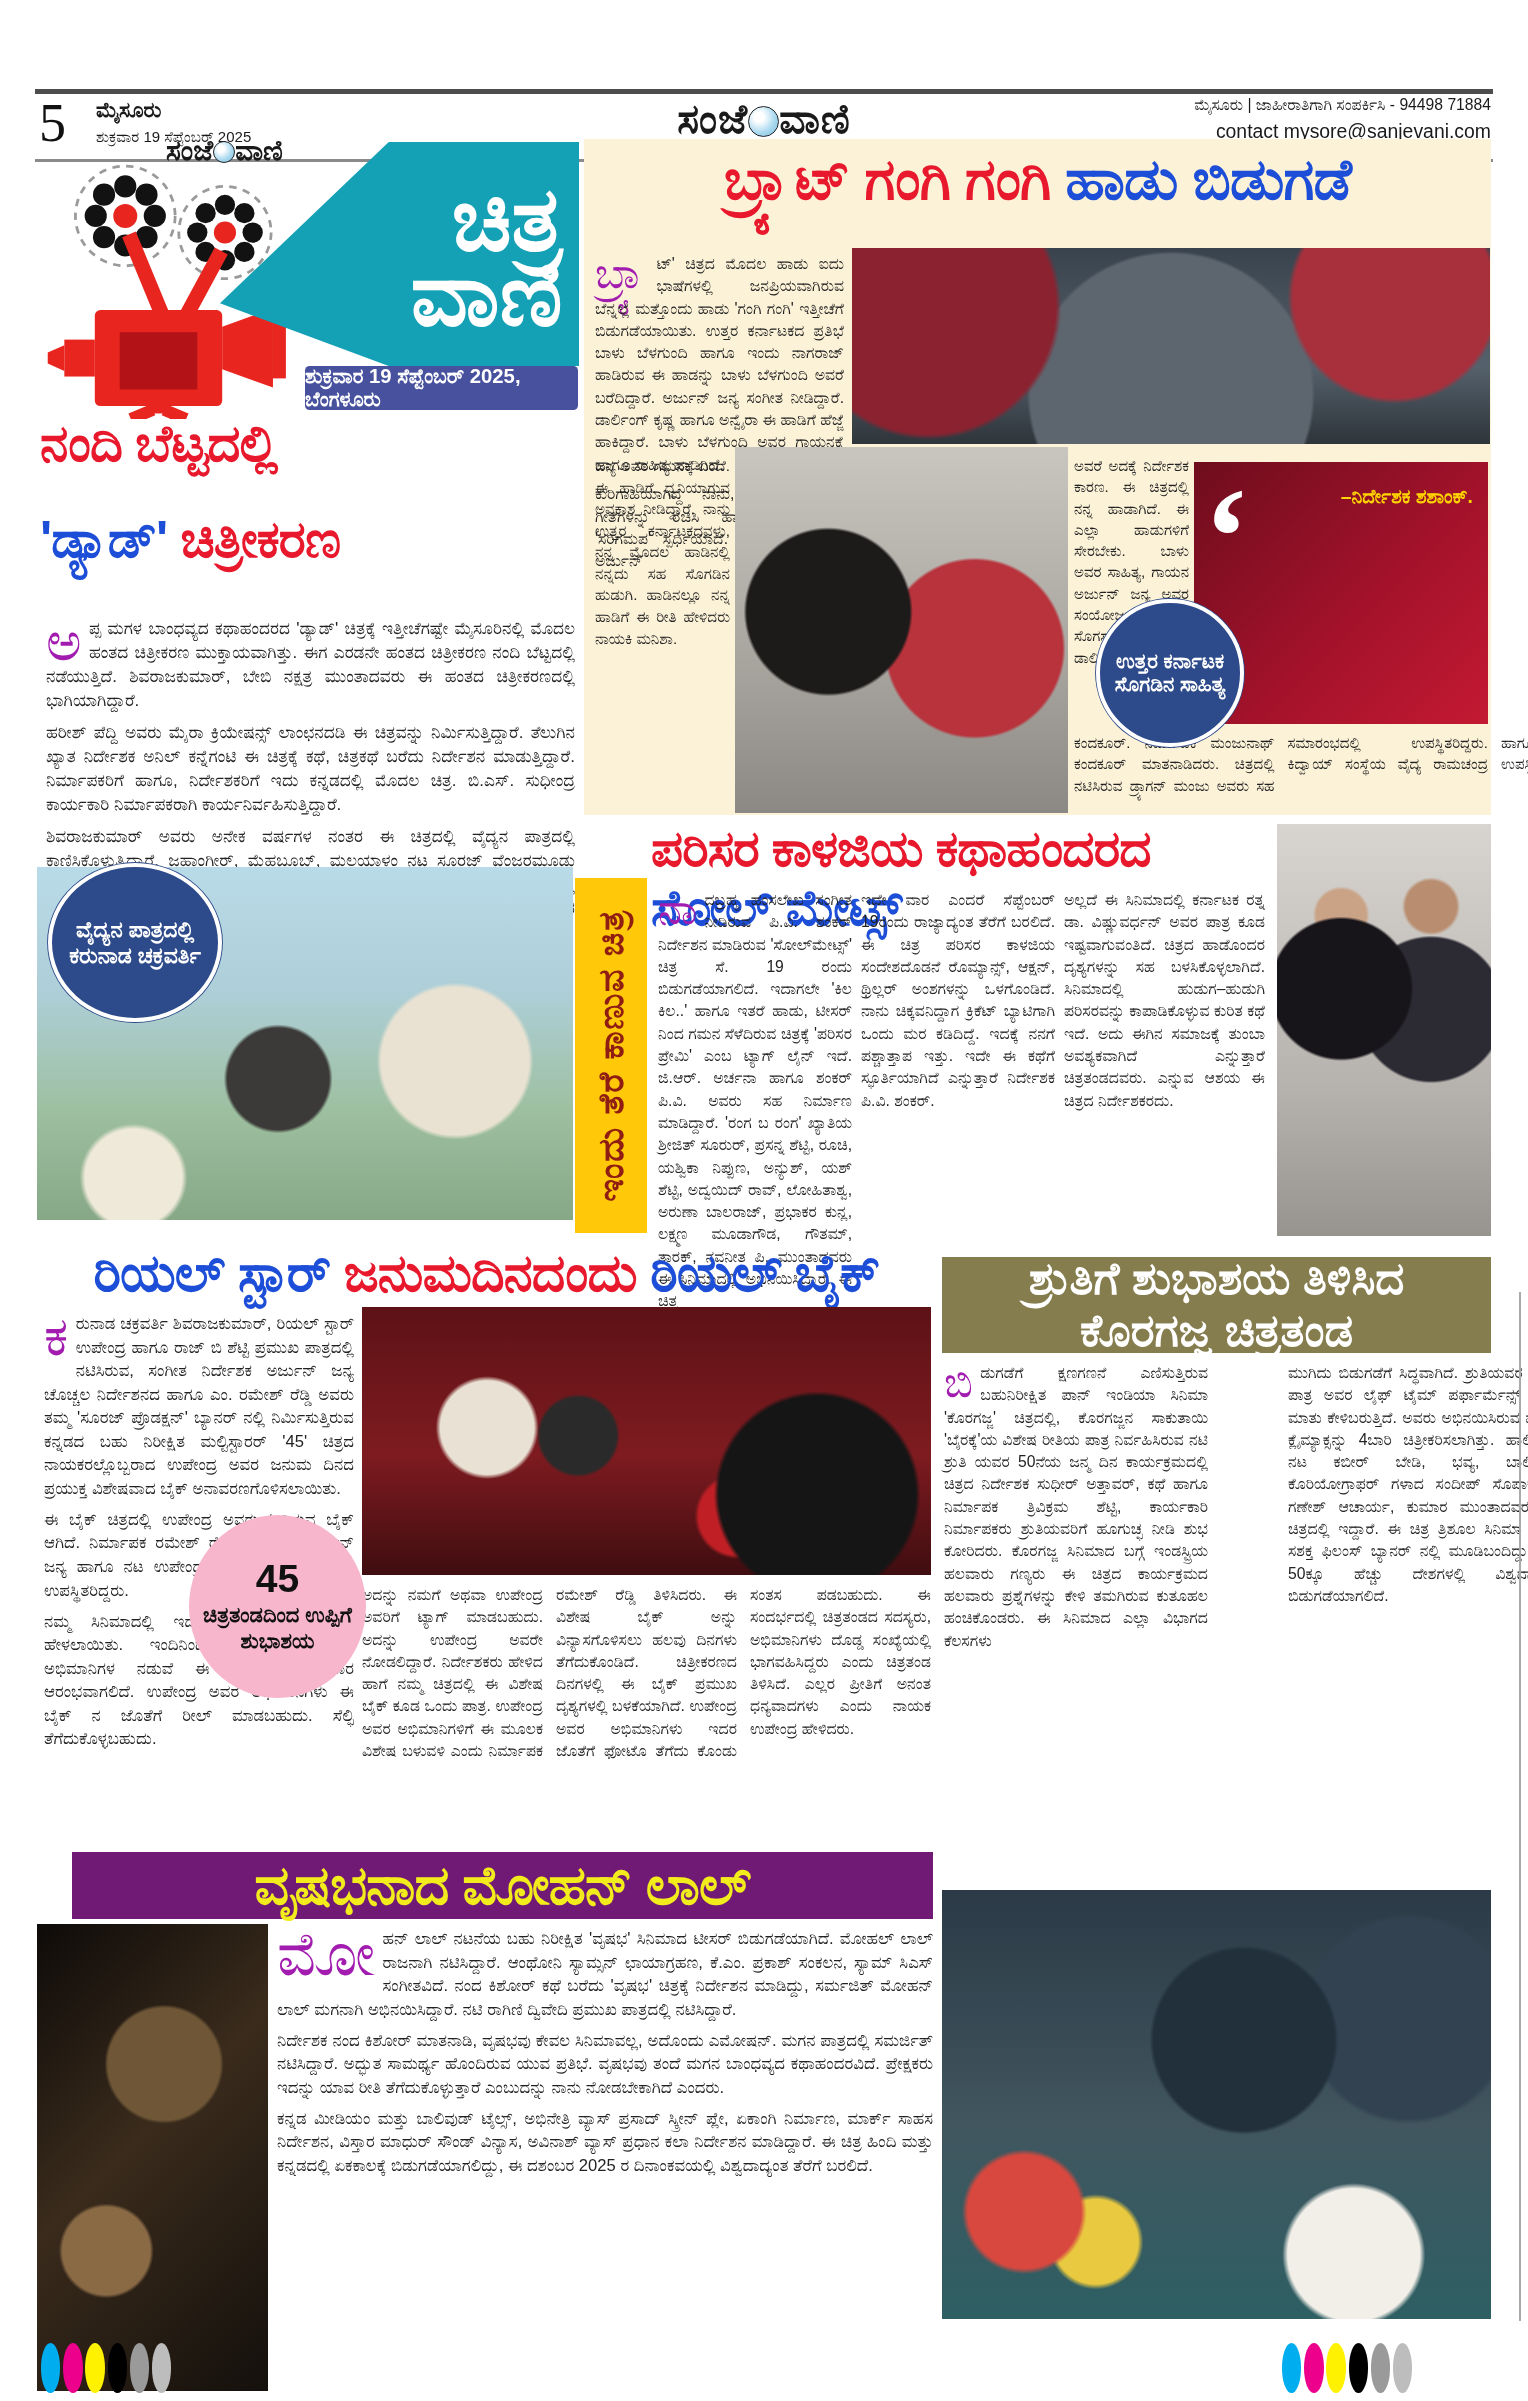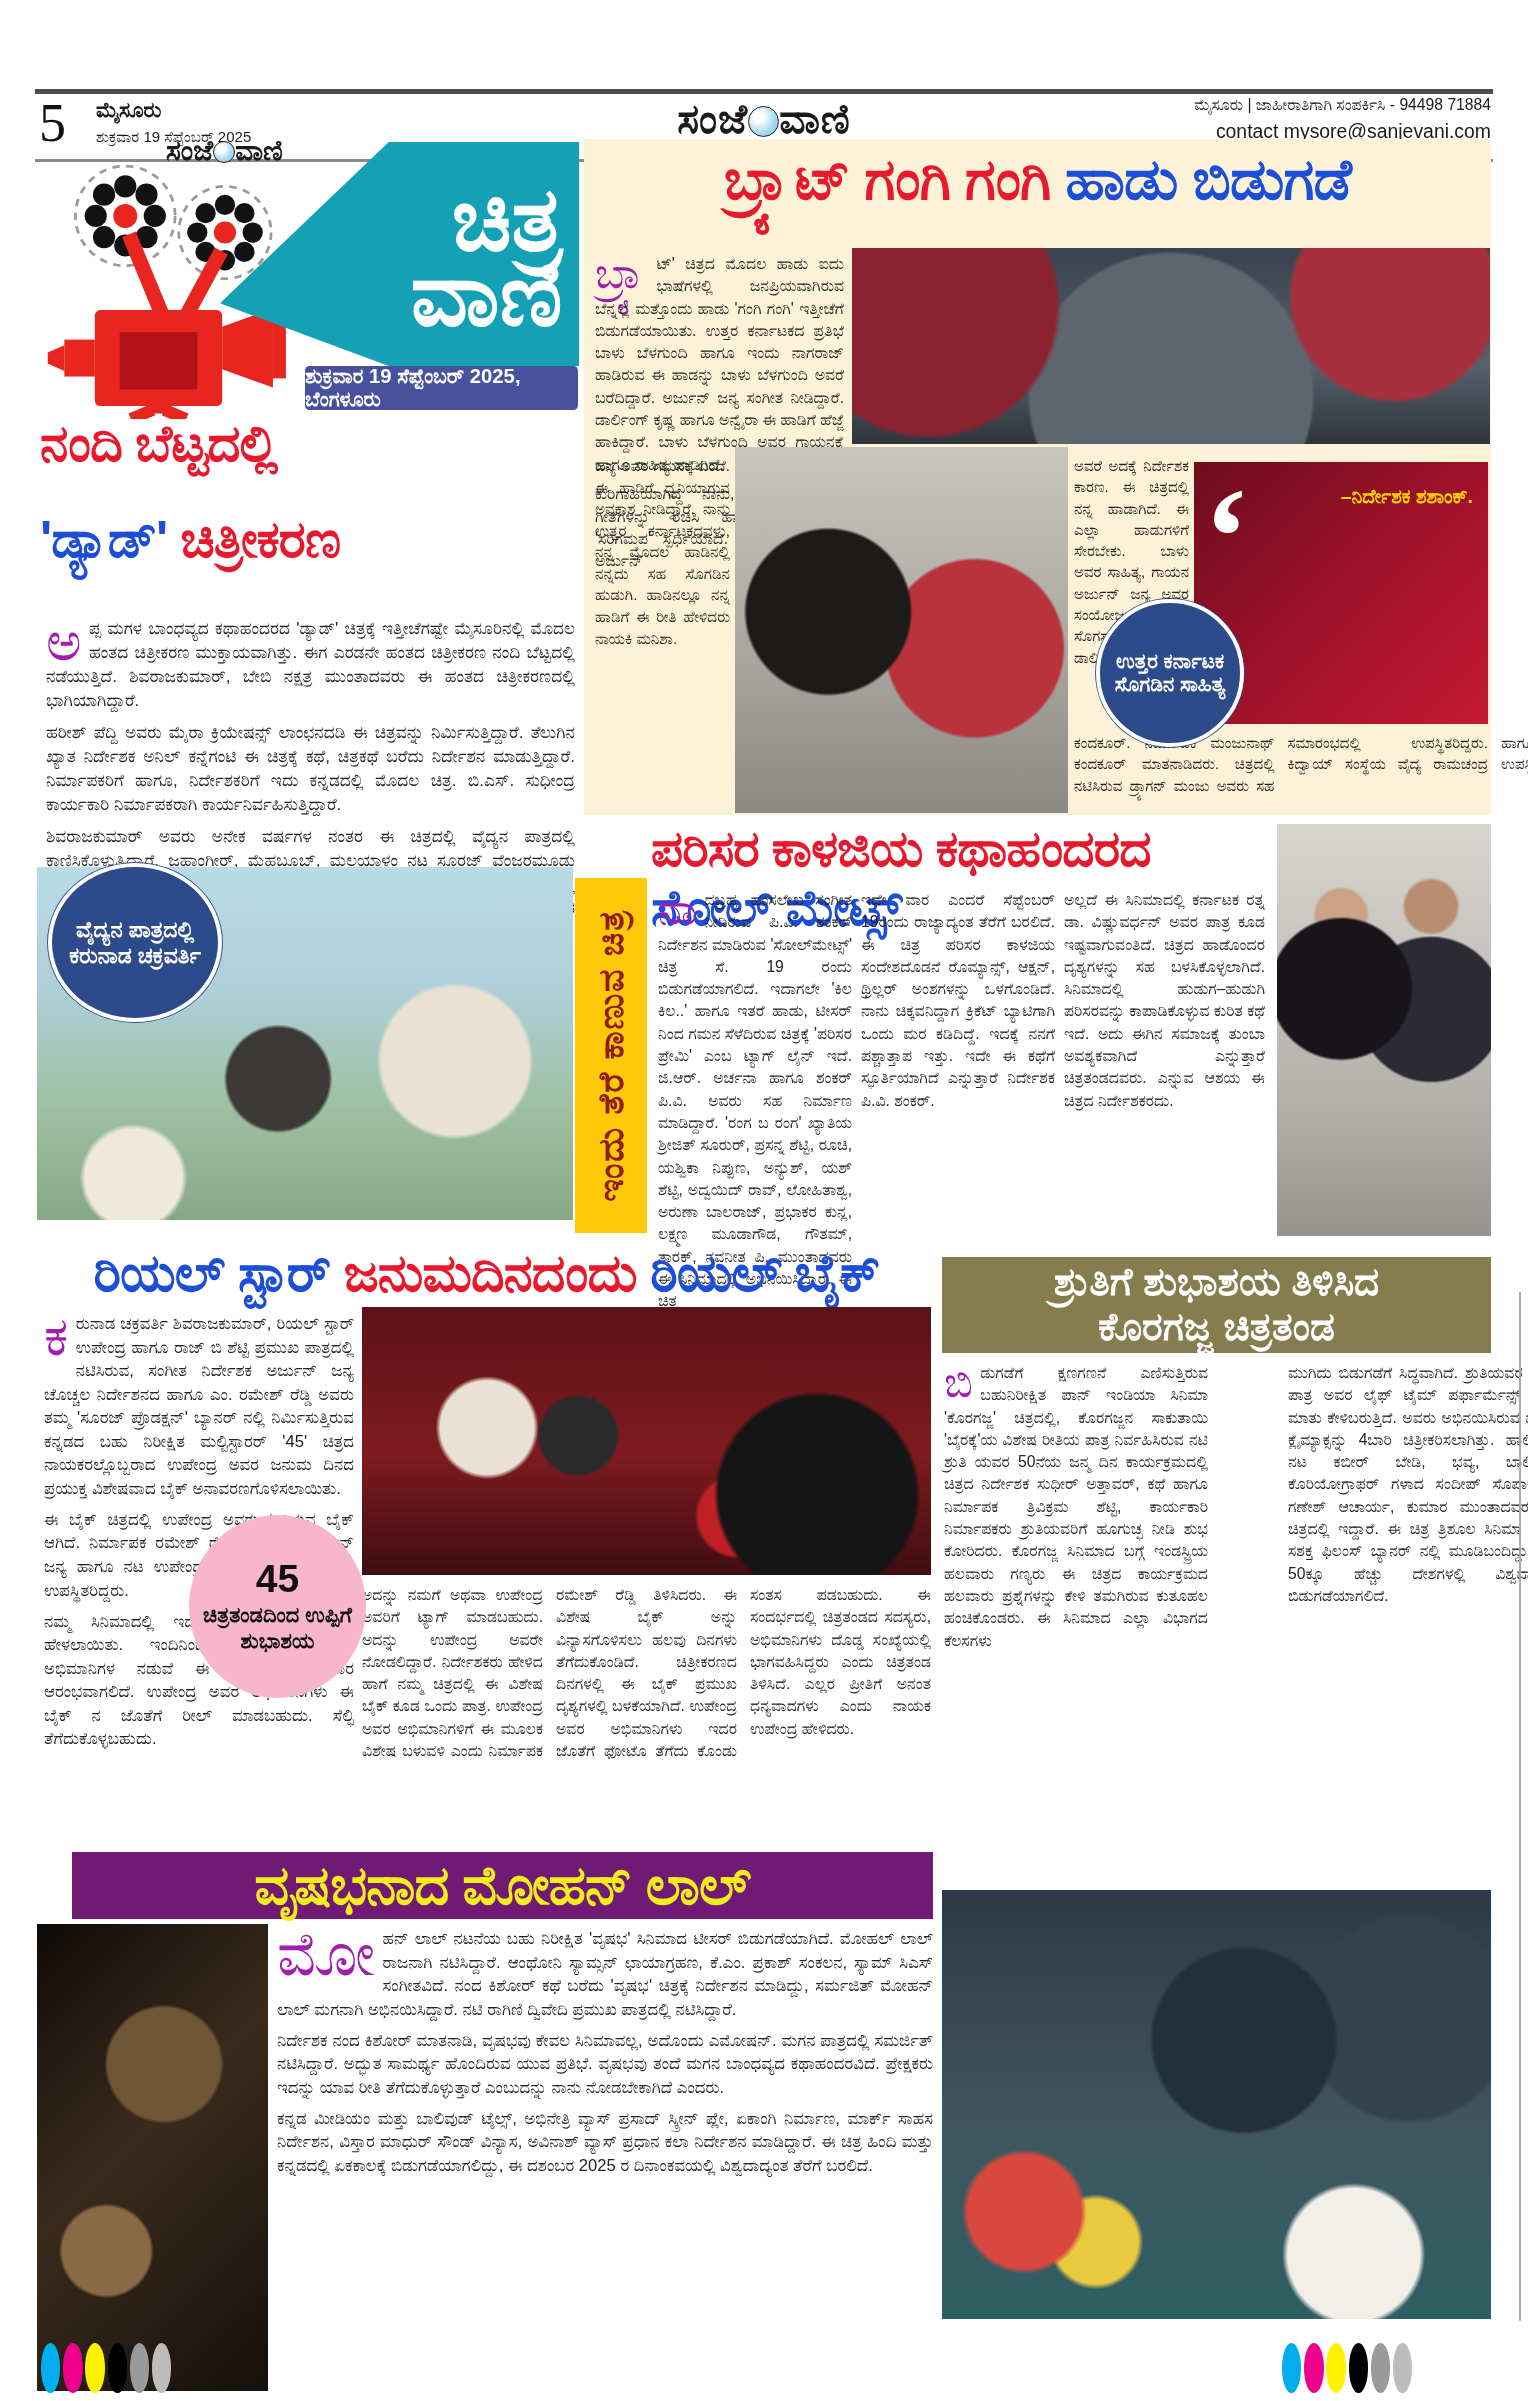--- a/index.html
+++ b/index.html
@@ -139,21 +139,21 @@
     left:189px; top:1515px; width:177px; height:183px; border-radius:50%;
     background:#f7b6cb; color:#111; display:flex; flex-direction:column; align-items:center; justify-content:center;
     text-align:center; font-weight:bold; z-index:5; padding:9.2px;
   }
   .bike-badge .num { font-size:39px; line-height:1; margin-bottom:3.7px; }
   .bike-badge .txt { font-size:21px; line-height:1.25; }
   .bike-bottom { left:362px; top:1584px; width:569px; height:262px; font-size:15.7px; column-count:3; column-gap:13px; }
   
   .kg-bar {
     left:942px; top:1257px; width:549px; height:96px; background:#857d4e;
-    color:#fff; font-weight:bold; font-size:39px; text-align:right; line-height:1.15;
+    color:#fff; font-weight:bold; font-size:45px; text-align:right; line-height:1.15;
     display:flex; flex-direction:column; align-items:center; justify-content:center;
   }
   .kg-col { top:1362px; height:521px; font-size:15.7px; }
   .kg-col1 { left:944px; width:264px; }
   .kg-col2 { left:1268px; width:272px;margin-left:20px; }
   .kg-photo {
     left:942px; top:1890px; width:549px; height:429px;
     background:
       radial-gradient(circle at 15% 75%, #d8483f 0 10%, transparent 11%),
       radial-gradient(circle at 28% 82%, #e9c93f 0 8%, transparent 9%),

